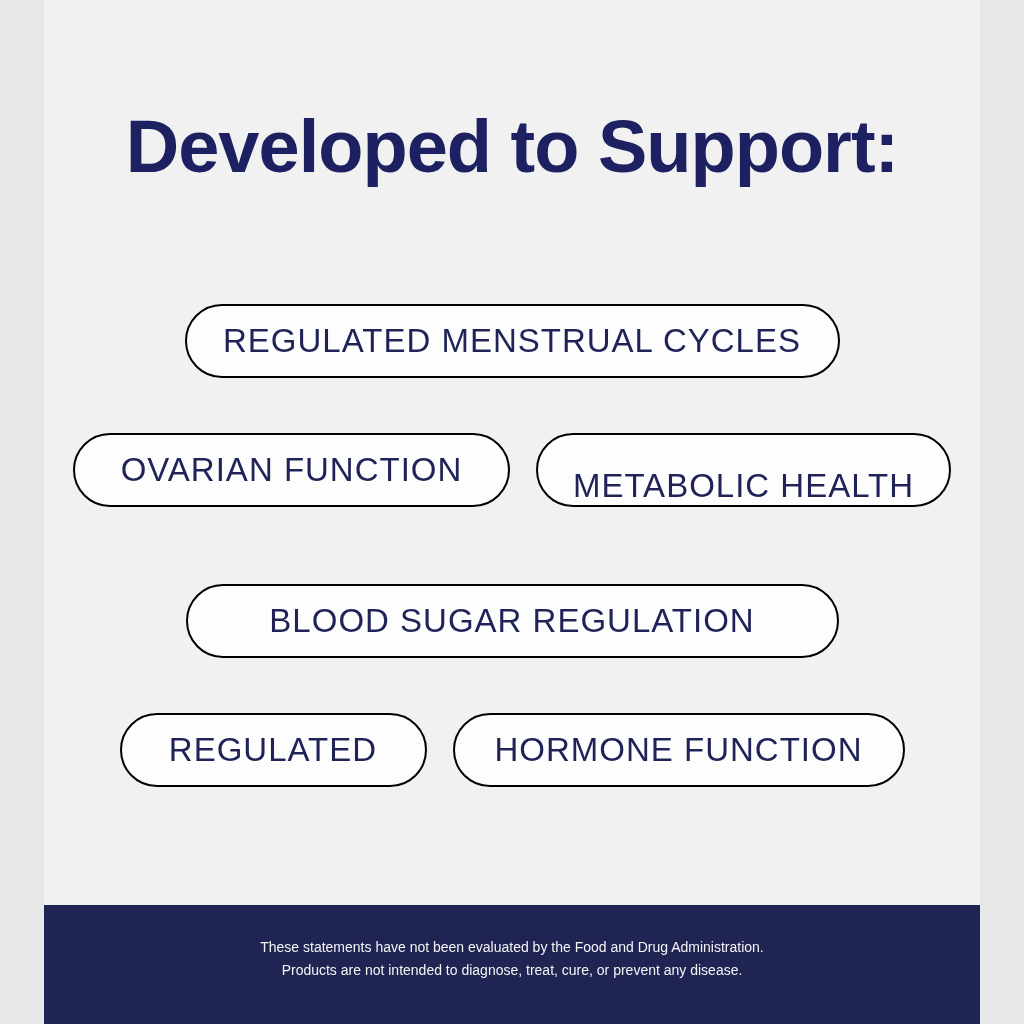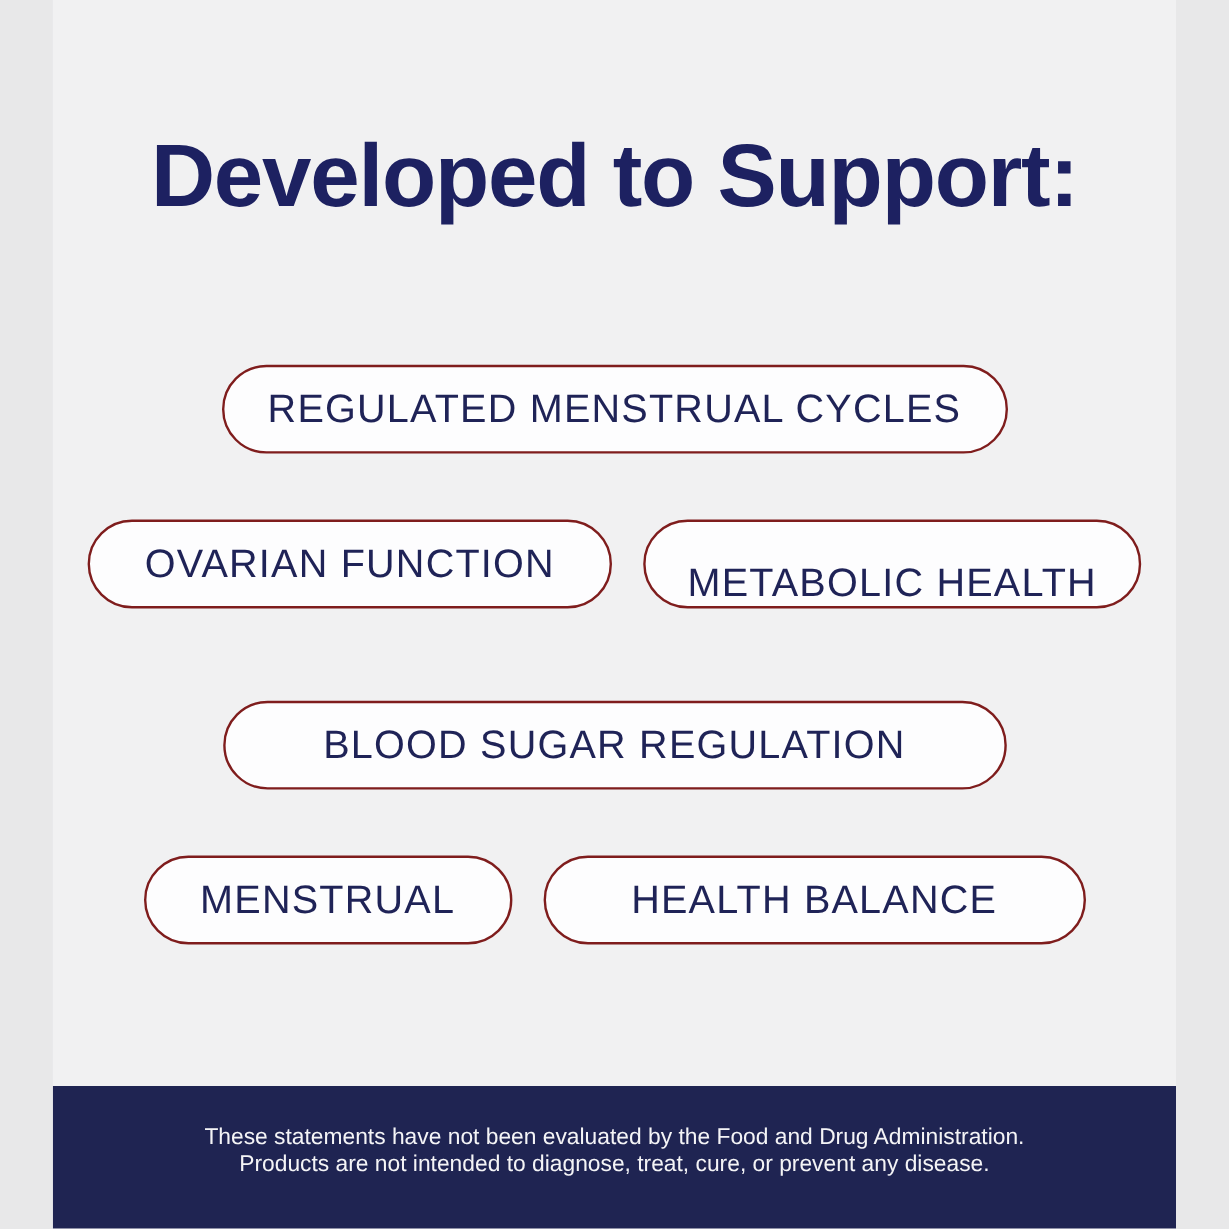--- a/index.html
+++ b/index.html
@@ -40,21 +40,21 @@
     gap: 55px;
   }
   .pill-row {
     display: flex;
     justify-content: center;
     gap: 26px;
   }
   .pill {
     box-sizing: border-box;
     height: 74px;
-    border: 2px solid #7f1d1d;
+    border: 2px solid #000000;
     border-radius: 40px;
     background: #fdfdfe;
     display: flex;
     align-items: center;
     justify-content: center;
     color: #1f2357;
     font-size: 33px;
     letter-spacing: 1px;
     white-space: nowrap;
   }
@@ -70,21 +70,21 @@
     bottom: 0;
     width: 100%;
     height: 119px;
     background: #1f2452;
     box-sizing: border-box;
     padding-top: 31px;
     display: flex;
     flex-direction: column;
     align-items: center;
     color: #f4f4f6;
-    font-size: 19px;
+    font-size: 14px;
     line-height: 23px;
     text-align: right;
   }
 </style>
 </head>
 <body>
 
 <div class="canvas">
 
   <h1 class="heading">Developed to Support:</h1>
@@ -107,24 +107,24 @@
     </div>
 
     <div class="pill-row">
       <div class="pill w-blood">
         <span>BLOOD SUGAR REGULATION</span>
       </div>
     </div>
 
     <div class="pill-row">
       <div class="pill w-fertility">
-        <span>MENSTRUAL</span>
+        <span>REGULATED</span>
       </div>
       <div class="pill w-hormone">
-        <span>HEALTH BALANCE</span>
+        <span>HORMONE FUNCTION</span>
       </div>
     </div>
 
   </div>
 
   <div class="footer">
     <span>These statements have not been evaluated by the Food and Drug Administration.</span>
     <span>Products are not intended to diagnose, treat, cure, or prevent any disease.</span>
   </div>
 

